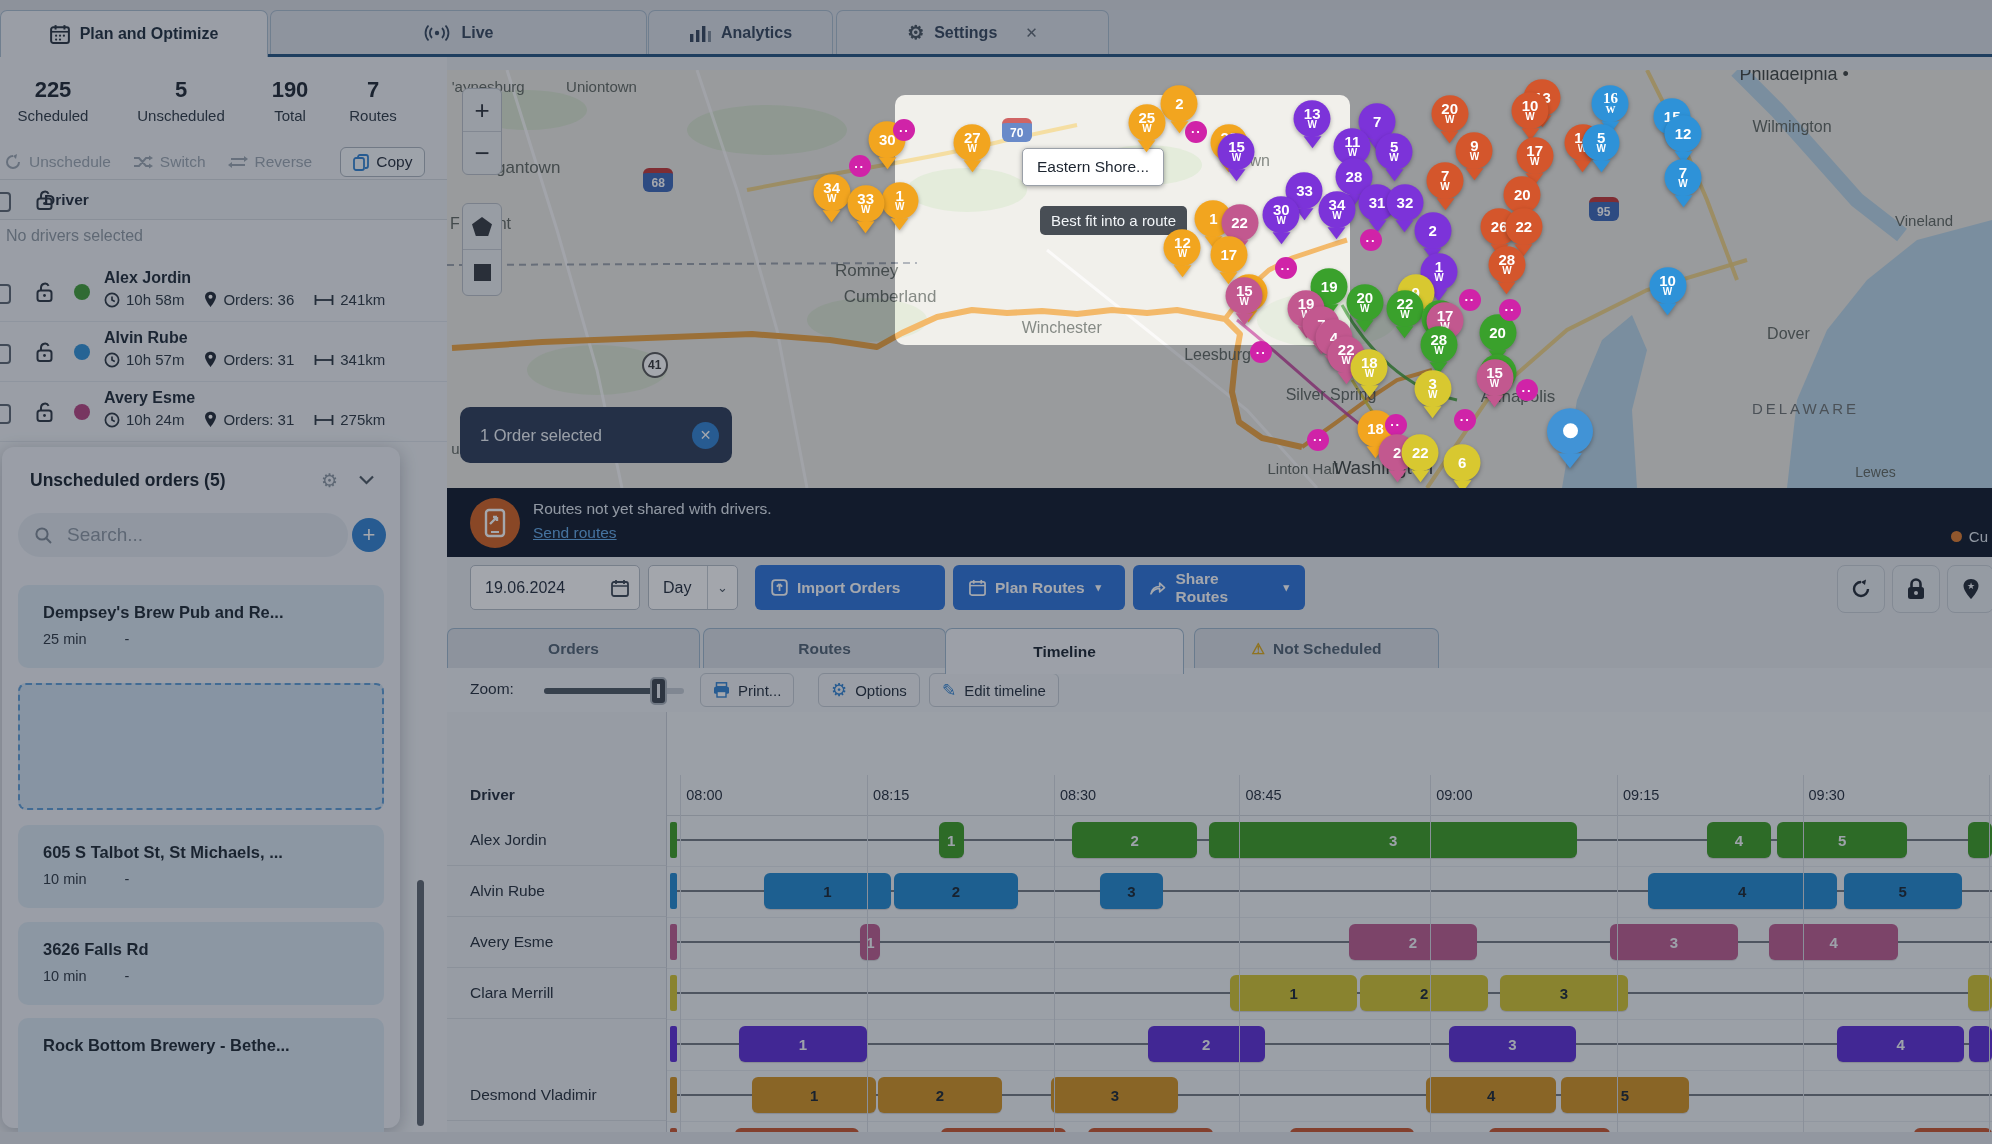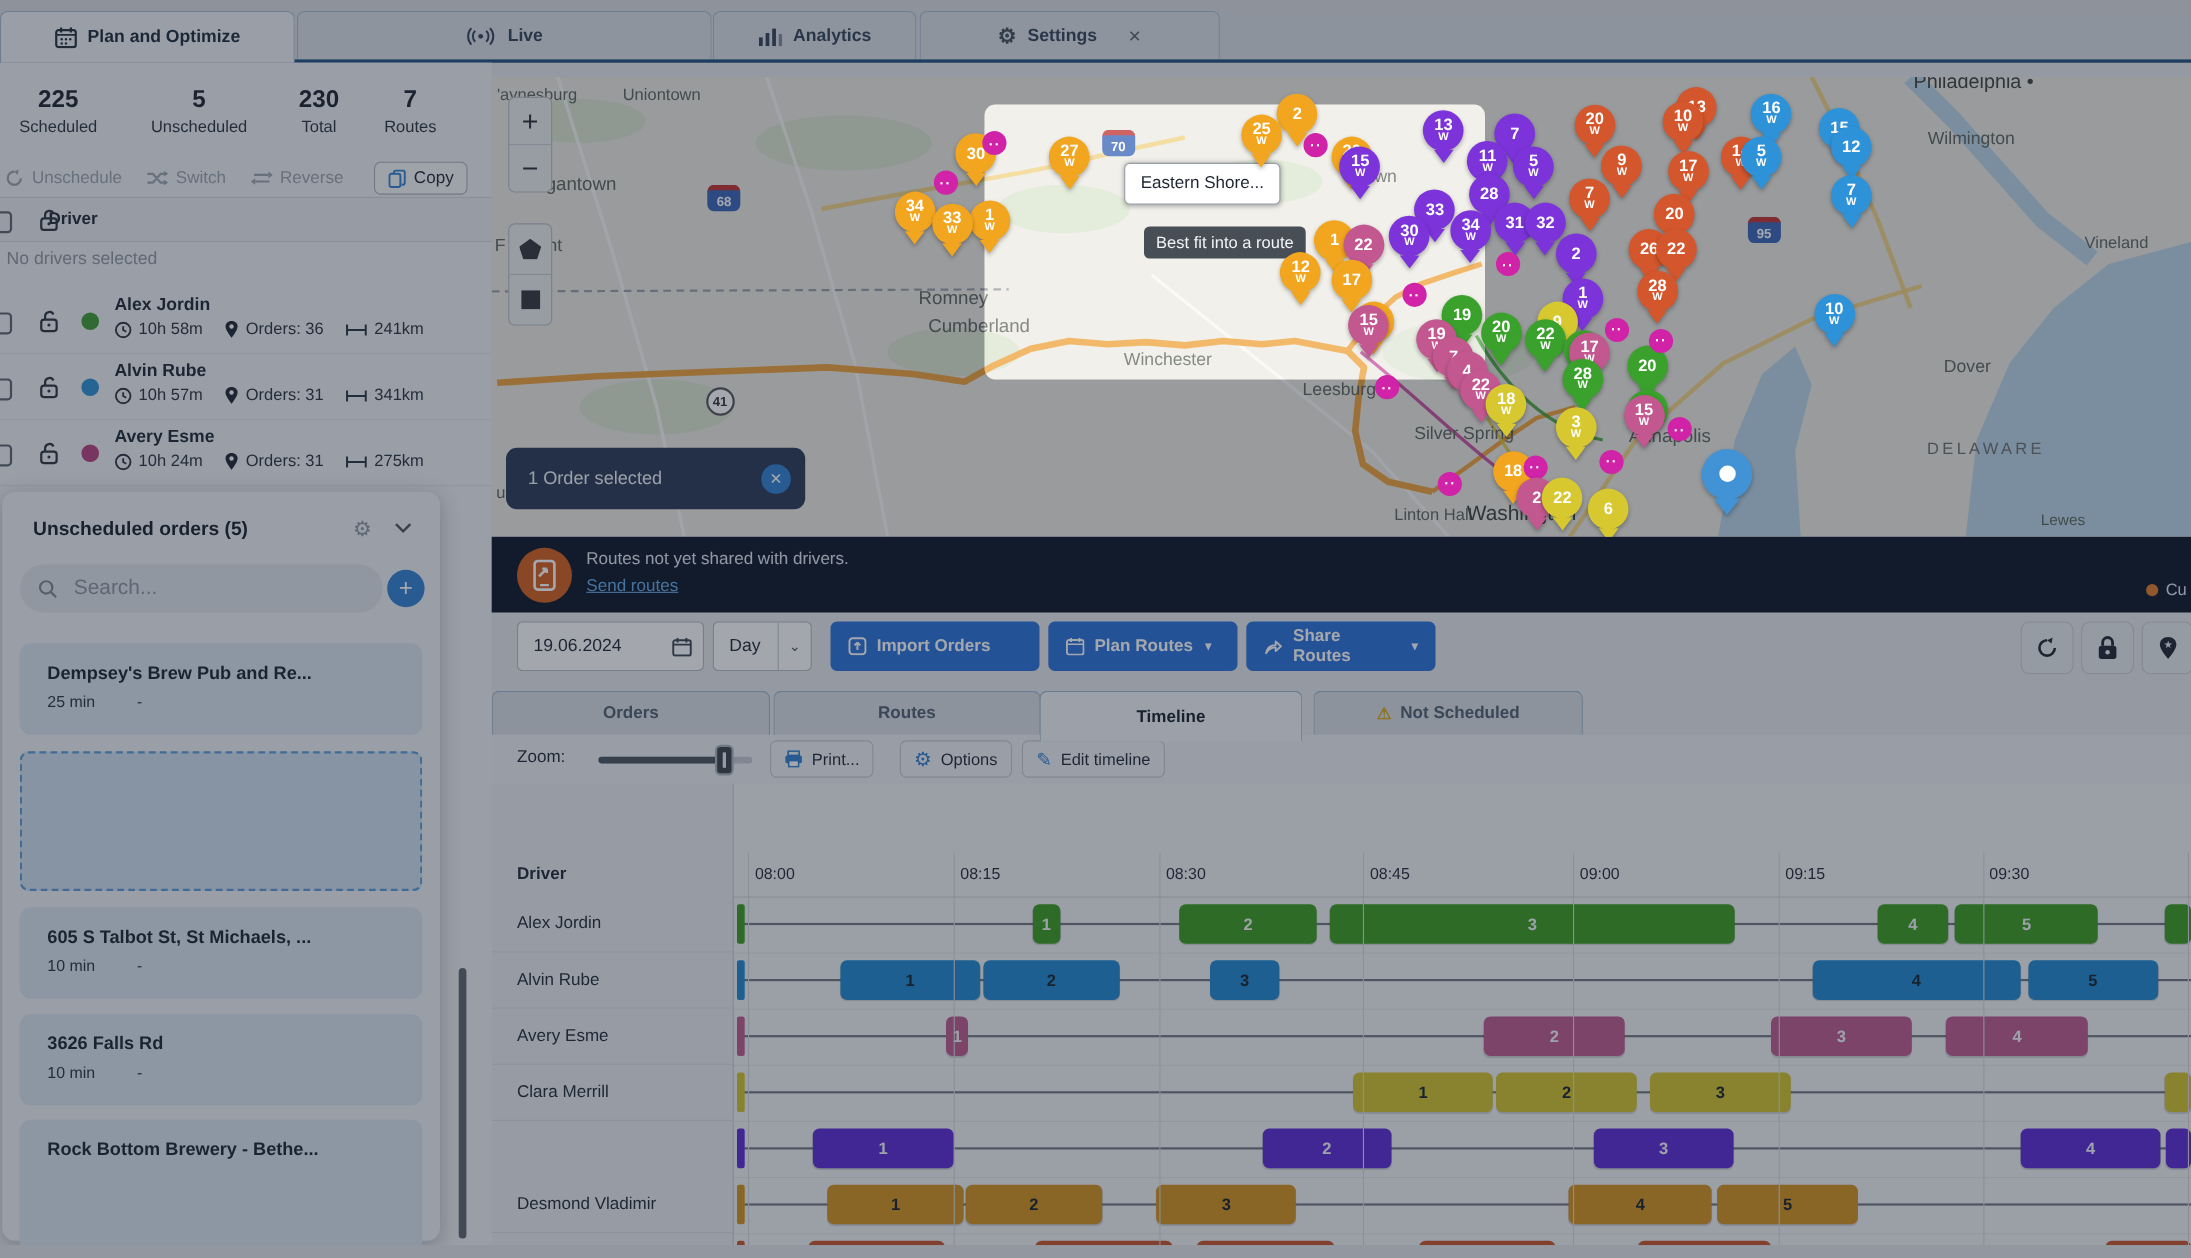--- a/index.html
+++ b/index.html
@@ -197,21 +197,21 @@
     <div id="stats">
         <div class="stat" style="position: absolute; left: -7px; width: 120px; top: 8px;">
           <div class="v">225</div>
           <div class="l">Scheduled</div>
         </div>
         <div class="stat" style="position: absolute; left: 121px; width: 120px; top: 8px;">
           <div class="v">5</div>
           <div class="l">Unscheduled</div>
         </div>
         <div class="stat" style="position: absolute; left: 230px; width: 120px; top: 8px;">
-          <div class="v">230</div>
+          <div class="v">190</div>
           <div class="l">Total</div>
         </div>
         <div class="stat" style="position: absolute; left: 313px; width: 120px; top: 8px;">
           <div class="v">7</div>
           <div class="l">Routes</div>
         </div>
       </div>
     <div id="lc-toolbar">
         <div class="tool">
           <span>
@@ -682,21 +682,21 @@
           </div>
           <i class="tail" style="border-top-color: rgb(212, 86, 44);"></i>
         </div>
         <div class="pin" style="left: 68.6%; top: 48.8%; z-index: 488;">
           <div class="bub" style="background: rgb(212, 86, 44);">
             <b>28</b>
             <small>W</small>
           </div>
           <i class="tail" style="border-top-color: rgb(212, 86, 44);"></i>
         </div>
-        <div class="pin" style="left: 75.3%; top: 10.3%; z-index: 103;">
+        <div class="pin" style="left: 75.3%; top: 10.3%; z-index: 103; font-family: Liberation Serif, serif;">
           <div class="bub" style="background: rgb(46, 146, 216);">
             <b>16</b>
             <small>W</small>
           </div>
           <i class="tail" style="border-top-color: rgb(46, 146, 216);"></i>
         </div>
         <div class="pin" style="left: 79.3%; top: 13.4%; z-index: 134;">
           <div class="bub" style="background: rgb(46, 146, 216);">
             <b>15</b>
           </div>

